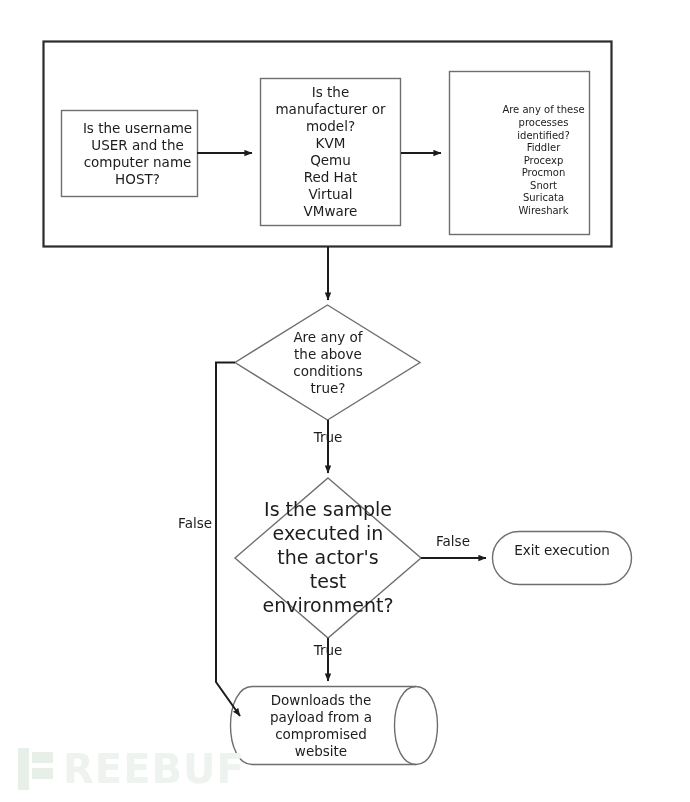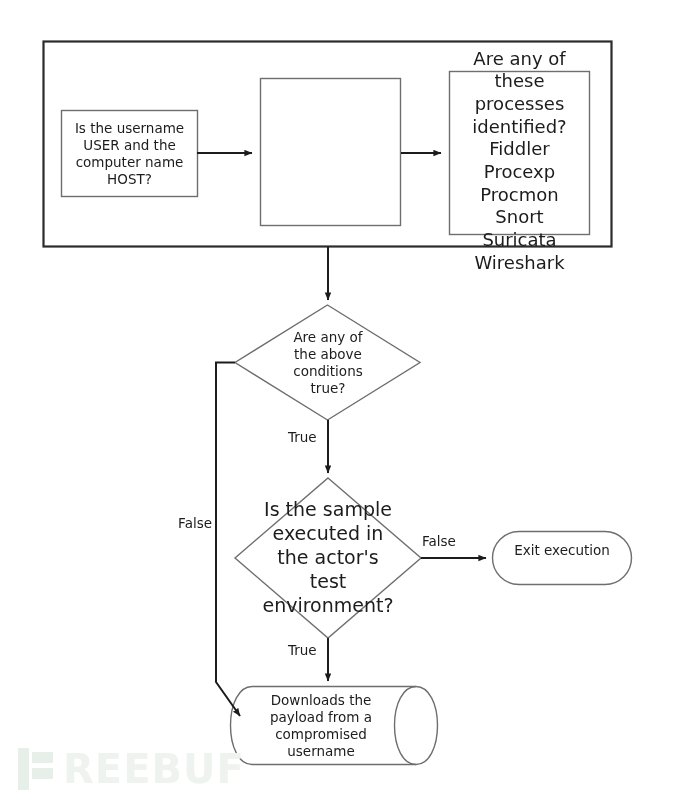--- a/index.html
+++ b/index.html
@@ -36,20 +36,21 @@
     justify-content: center;
     text-align: center;
     color: #1c1c1c;
     line-height: 1.26;
     white-space: pre-line;
     pointer-events: none;
   }
   .edge-label {
     position: absolute;
     color: #1c1c1c;
+    text-align: center;
     white-space: nowrap;
     pointer-events: none;
   }
   .watermark {
     position: absolute;
     left: 18px;
     top: 748px;
     display: flex;
     align-items: center;
     gap: 10px;
@@ -133,27 +134,35 @@
 
     <line x1="328" y1="420" x2="328" y2="473" stroke="#1c1c1c" stroke-width="2" marker-end="url(#arrow)"></line>
 
     <path d="M 235,362.5 L 216,362.5 L 216,682 L 240,716" fill="none" stroke="#1c1c1c" stroke-width="2" marker-end="url(#arrow)"></path>
 
     <line x1="421" y1="558" x2="486" y2="558" stroke="#1c1c1c" stroke-width="2" marker-end="url(#arrow)"></line>
 
     <line x1="328" y1="638" x2="328" y2="681" stroke="#1c1c1c" stroke-width="2" marker-end="url(#arrow)"></line>
   </svg>
 
-  <div class="node-text" style="left:63px; top:112px; width:133px; height:83px; font-size:13.5px;">Is the username
+  <div class="node-text" style="left:63px; top:112px; width:133px; height:83px; font-size:13.5px;padding-left:8px;">Is the username
 USER and the
 computer name
 HOST?</div>
 
-
-  <div class="node-text" style="left:451px; top:73px; width:137px; height:176px; font-size:18px;">Are any of these
+  <div class="node-text" style="left:262px; top:80px; width:137px; height:144px; font-size:13.5px;">Is the
+manufacturer or
+model?
+KVM
+Qemu
+Red Hat
+Virtual
+VMware</div>
+
+  <div class="node-text" style="left:451px; top:73px; width:137px; height:176px; font-size:10px;padding-left:24px;">Are any of these
 processes
 identified?
 Fiddler
 Procexp
 Procmon
 Snort
 Suricata
 Wireshark</div>
 
   <div class="node-text" style="left:268px; top:314px; width:120px; height:97px; font-size:13.5px;text-align:center;">Are any of
@@ -165,21 +174,21 @@
 executed in
 the actor's
 test
 environment?</div>
 
   <div class="node-text" style="left:494px; top:533px; width:136px; height:35px; font-size:13.5px;">Exit execution</div>
 
   <div class="node-text" style="left:248px; top:689px; width:146px; height:74px; font-size:13.5px;">Downloads the
 payload from a
 compromised
-username</div>
+website</div>
 
   <div class="edge-label" style="left:288px; top:429px; width:80px; font-size:13.5px;">True</div>
 
   <div class="edge-label" style="left:156px; top:515px; width:56px; text-align:right; font-size:13.5px;">False</div>
 
   <div class="edge-label" style="left:422px; top:533px; width:62px; font-size:13.5px;">False</div>
 
   <div class="edge-label" style="left:288px; top:642px; width:80px; font-size:13.5px;">True</div>
 
   <div class="watermark">

